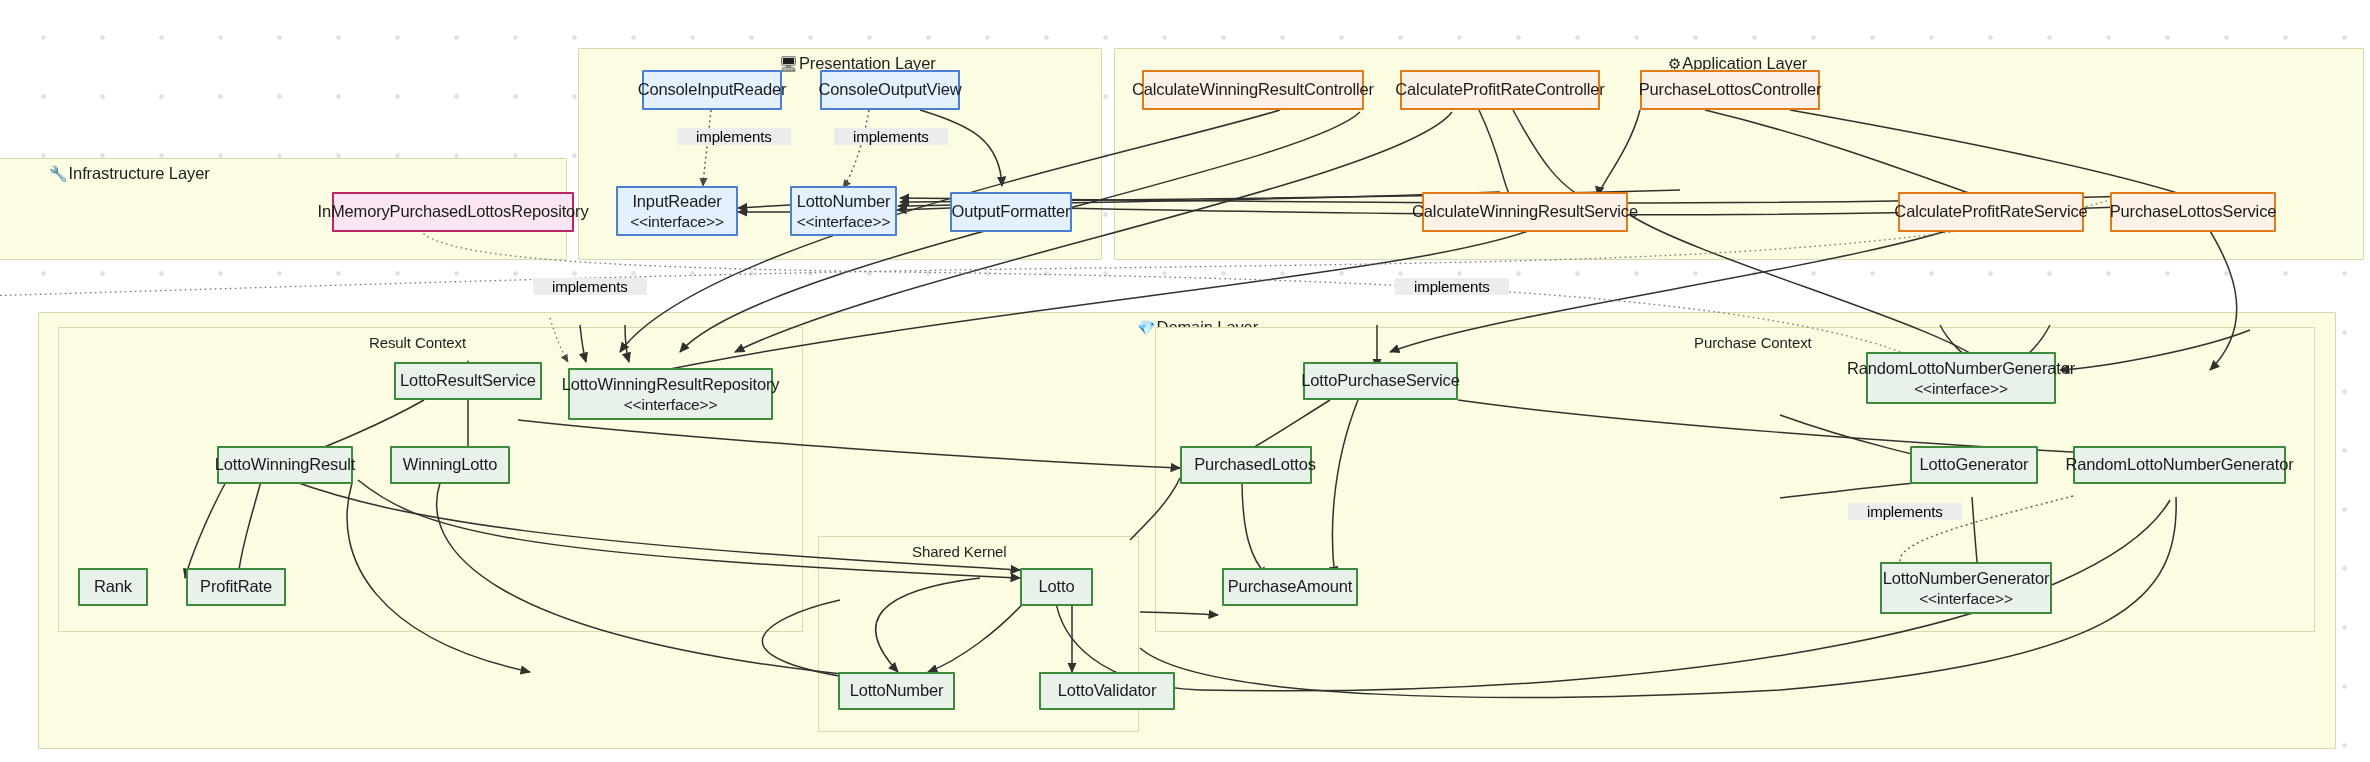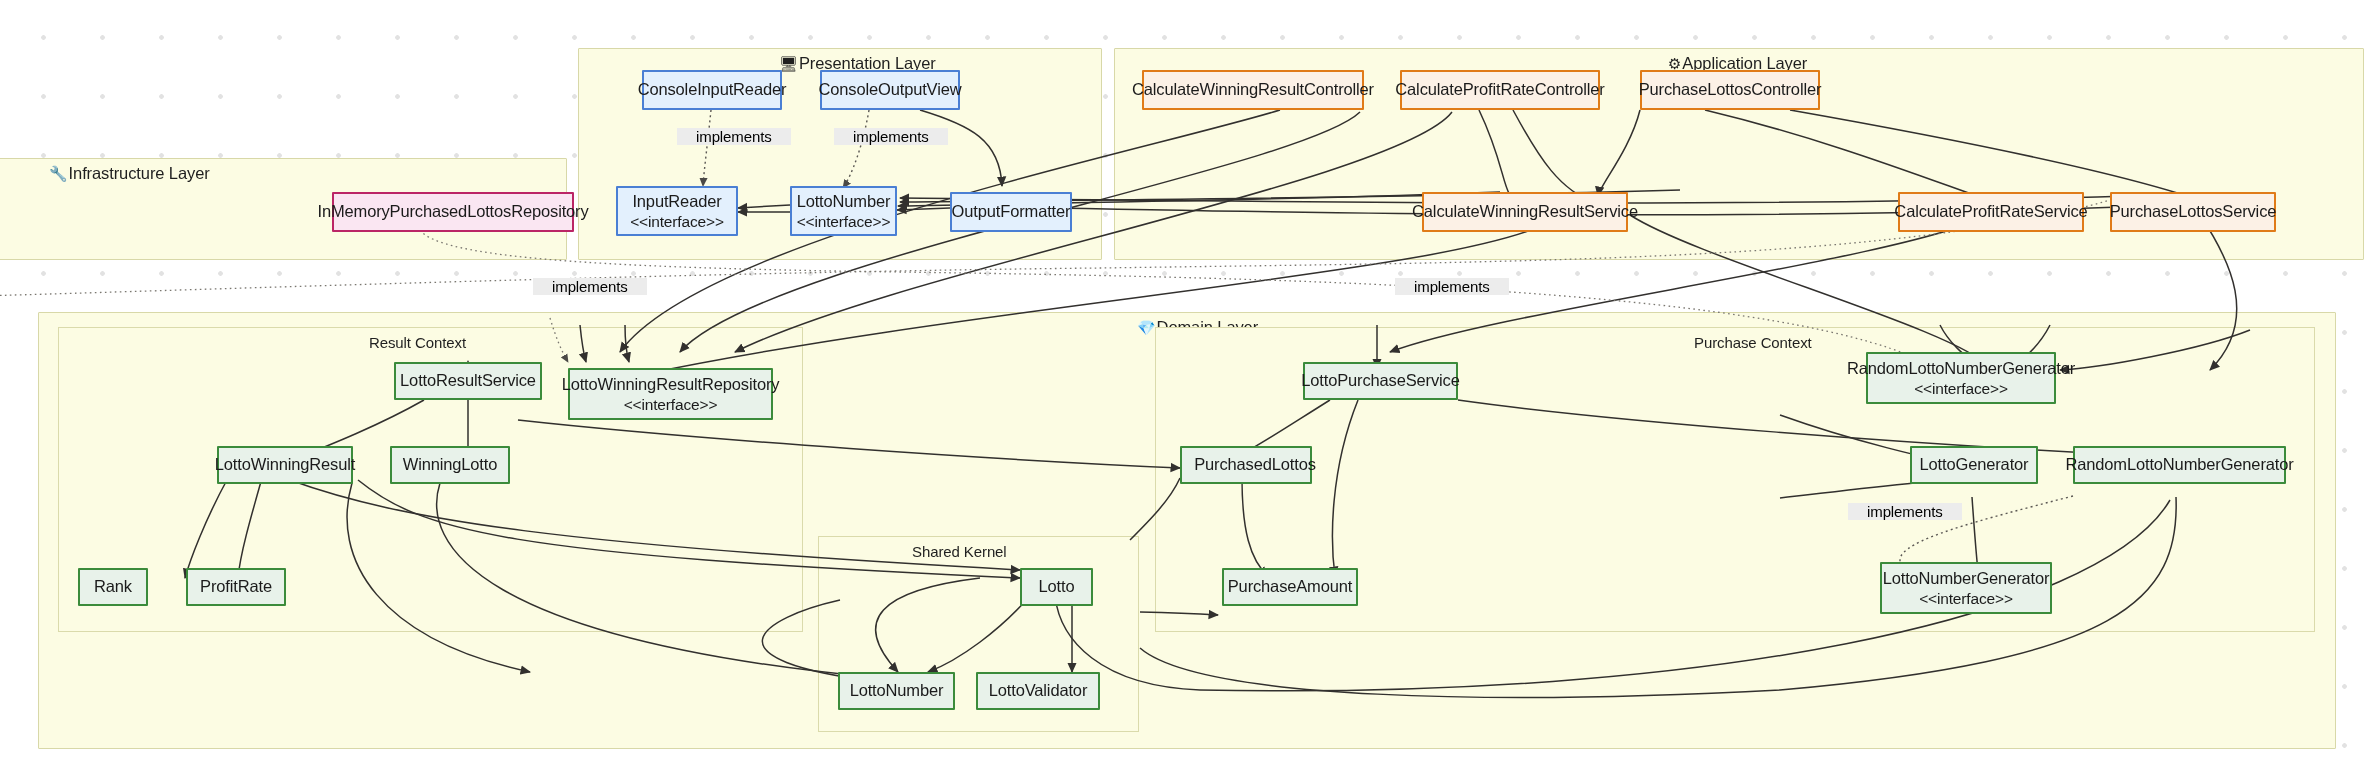--- a/index.html
+++ b/index.html
@@ -318,21 +318,21 @@
     <span>LottoNumberGenerator</span>
     <span class="stereo">&lt;&lt;interface&gt;&gt;</span>
   </div>
 
   <div class="node n-dom" style="left:1020px; top:568px; width:73px; height:38px;">
     <span>Lotto</span>
   </div>
   <div class="node n-dom" style="left:838px; top:672px; width:117px; height:38px;">
     <span>LottoNumber</span>
   </div>
-  <div class="node n-dom" style="left:976px; top:672px; width:124px; height:38px;">
+  <div class="node n-dom" style="left:1039px; top:672px; width:136px; height:38px;">
     <span>LottoValidator</span>
   </div>
 
   <div class="edge-label" style="left:533px; top:278px;">implements</div>
   <div class="edge-label" style="left:1395px; top:278px;">implements</div>
   <div class="edge-label" style="left:1848px; top:503px;">implements</div>
 
 </div>
 
 </body></html>

